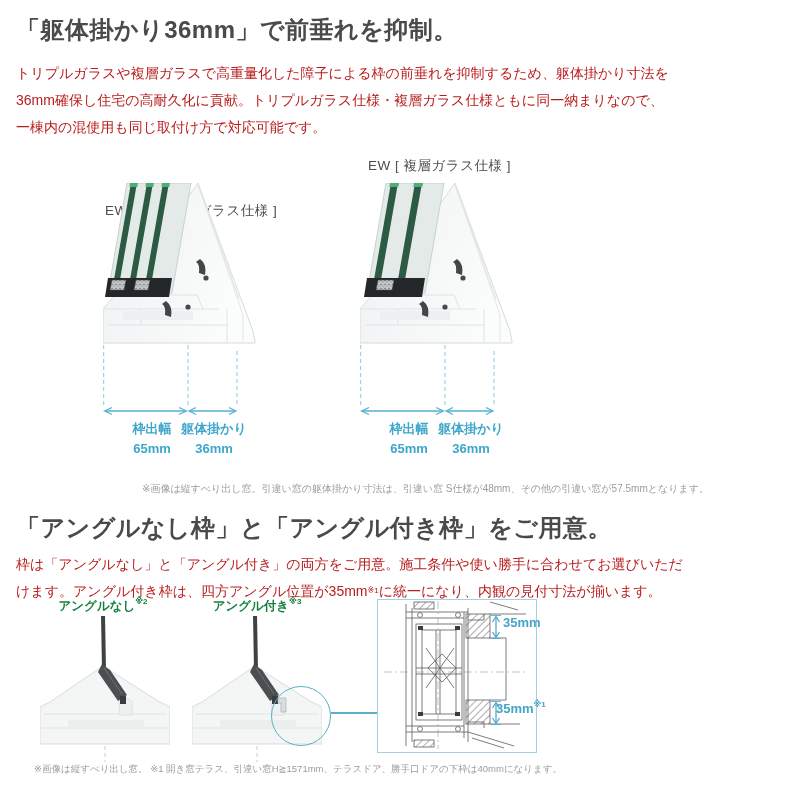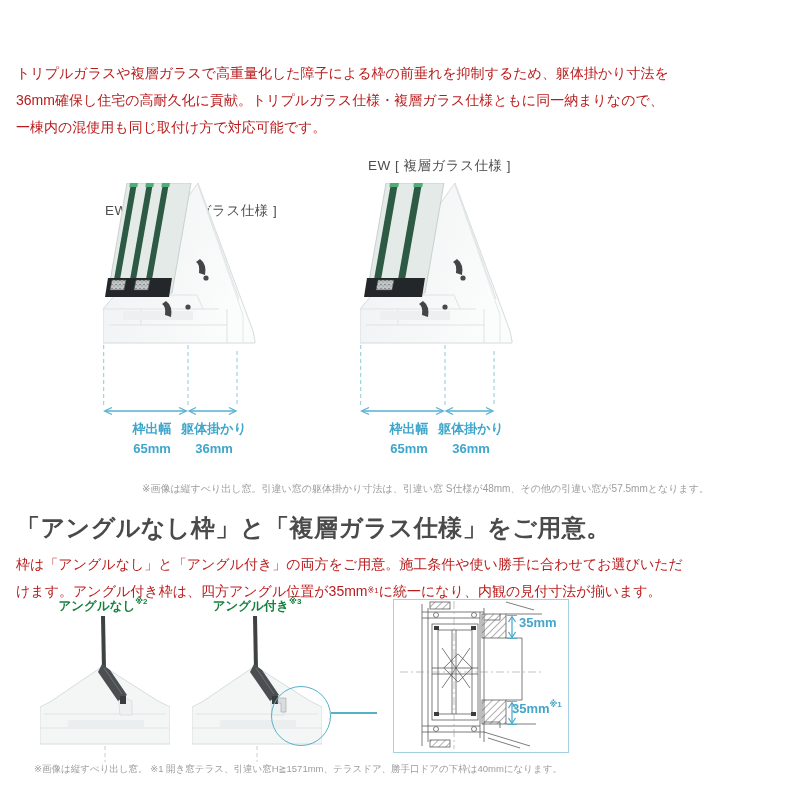--- a/index.html
+++ b/index.html
@@ -18,20 +18,21 @@
   .detailbox{border:1.5px solid #a3d0e2;background:#fff;box-sizing:border-box;}
   .bluedim{color:#45a5c9;font-weight:bold;font-size:13px;white-space:nowrap;}
   .circle{border:1.5px solid #58b0c6;border-radius:50%;box-sizing:border-box;background:transparent;}
   .connector{background:#58b0c6;height:1.5px;}
 </style>
 </head>
 <body>
 
 <div class="page">
 
+  <div class="abs h" style="left:16px;top:14px;">「躯体掛かり36mm」で前垂れを抑制。</div>
 
   <div class="abs para" style="left:16px;top:60px;">
     <div>トリプルガラスや複層ガラスで高重量化した障子による枠の前垂れを抑制するため、躯体掛かり寸法を</div>
     <div>36mm確保し住宅の高耐久化に貢献。トリプルガラス仕様・複層ガラス仕様ともに同一納まりなので、</div>
     <div>一棟内の混使用も同じ取付け方で対応可能です。</div>
   </div>
 
   <div class="abs ewlabel" style="left:105px;top:157px;margin-top:45px;">EW [ トリプルガラス仕様 ]</div>
   <div class="abs ewlabel" style="left:368px;top:157px;">EW [ 複層ガラス仕様 ]</div>
 
@@ -131,21 +132,21 @@
   <div class="abs dimtxt" style="left:214px;top:420px;">躯体掛かり</div>
   <div class="abs dimtxt" style="left:214px;top:441px;">36mm</div>
 
   <div class="abs dimtxt" style="left:409px;top:420px;">枠出幅</div>
   <div class="abs dimtxt" style="left:409px;top:441px;">65mm</div>
   <div class="abs dimtxt" style="left:471px;top:420px;">躯体掛かり</div>
   <div class="abs dimtxt" style="left:471px;top:441px;">36mm</div>
 
   <div class="abs note" style="left:142px;top:482px;">※画像は縦すべり出し窓。引違い窓の躯体掛かり寸法は、引違い窓 S仕様が48mm、その他の引違い窓が57.5mmとなります。</div>
 
-  <div class="abs h" style="left:16px;top:512px;">「アングルなし枠」と「複層ガラス仕様」をご用意。</div>
+  <div class="abs h" style="left:16px;top:512px;">「アングルなし枠」と「アングル付き枠」をご用意。</div>
 
   <div class="abs para" style="left:16px;top:551px;">
     <div>枠は「アングルなし」と「アングル付き」の両方をご用意。施工条件や使い勝手に合わせてお選びいただ</div>
     <div>
       <span>けます。アングル付き枠は、四方アングル位置が35mm</span><span class="suptxt">※1</span><span>に統一になり、内観の見付寸法が揃います。</span>
     </div>
   </div>
 
   <div class="abs anglabel" style="left:103px;top:598px;">
     <span>アングルなし</span><span class="suptxt">※2</span>
@@ -175,21 +176,21 @@
     <polygon points="62,48 70,54 87,79 78,85 58,56" fill="#4b4f51"></polygon>
     <path d="M64,52 L82,78" stroke="#6d7173" stroke-width="1" fill="none"></path>
     <rect x="80" y="80" width="6" height="8" fill="#3a3d3e"></rect>
     <path d="M86,82 h8 v14 h-5 v-9 h-3 z" fill="#d9dddd" stroke="#a9aeb0" stroke-width="0.7"></path>
     <path d="M65,130 V146" stroke="#c9cdce" stroke-width="1" stroke-dasharray="4,3" fill="none"></path>
   </svg>
 
   <div class="abs circle" style="left:271px;top:686px;width:60px;height:60px;"></div>
   <div class="abs connector" style="left:331px;top:712px;width:46px;"></div>
 
-  <div class="abs detailbox" style="left:377px;top:599px;width:176px;height:154px;margin-left:16px;">
+  <div class="abs detailbox" style="left:377px;top:599px;width:160px;height:154px;">
     <svg style="position:absolute;left:0;top:0;" width="172" height="150" viewBox="0 0 172 150">
       <defs>
         <pattern id="hatch" width="5" height="5" patternUnits="userSpaceOnUse" patternTransform="rotate(45)">
           <rect width="5" height="5" fill="#ffffff"></rect>
           <line x1="0" y1="0" x2="0" y2="5" stroke="#7a7a7a" stroke-width="1.2"></line>
         </pattern>
       </defs>
       <g stroke="#5c5c5c" stroke-width="0.8" fill="none">
         <rect x="88" y="14" width="24" height="24" fill="url(#hatch)"></rect>
         <rect x="88" y="100" width="24" height="24" fill="url(#hatch)"></rect>

